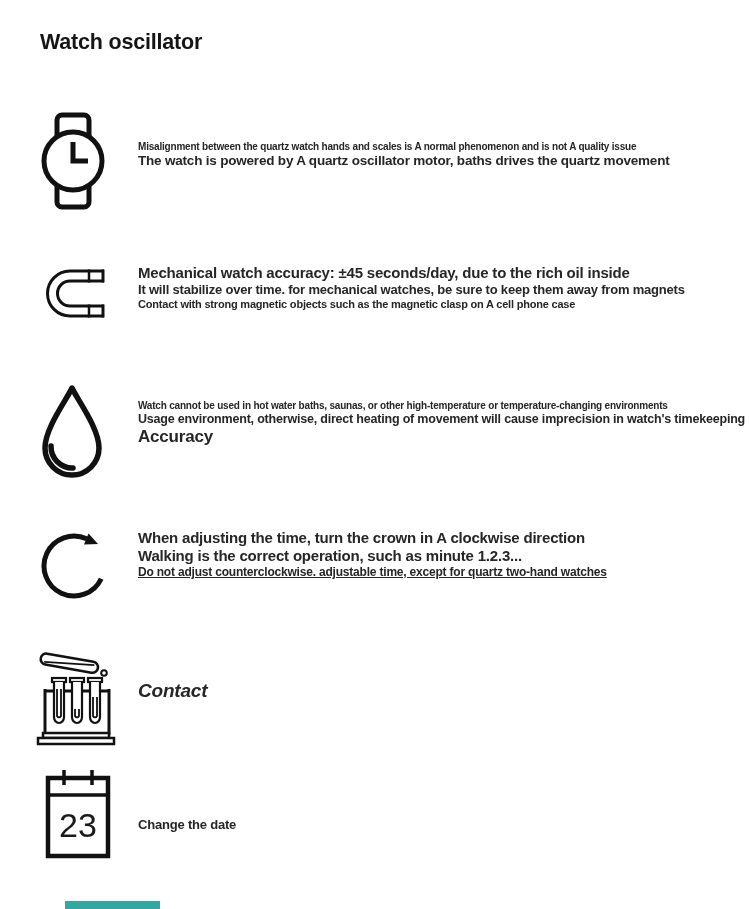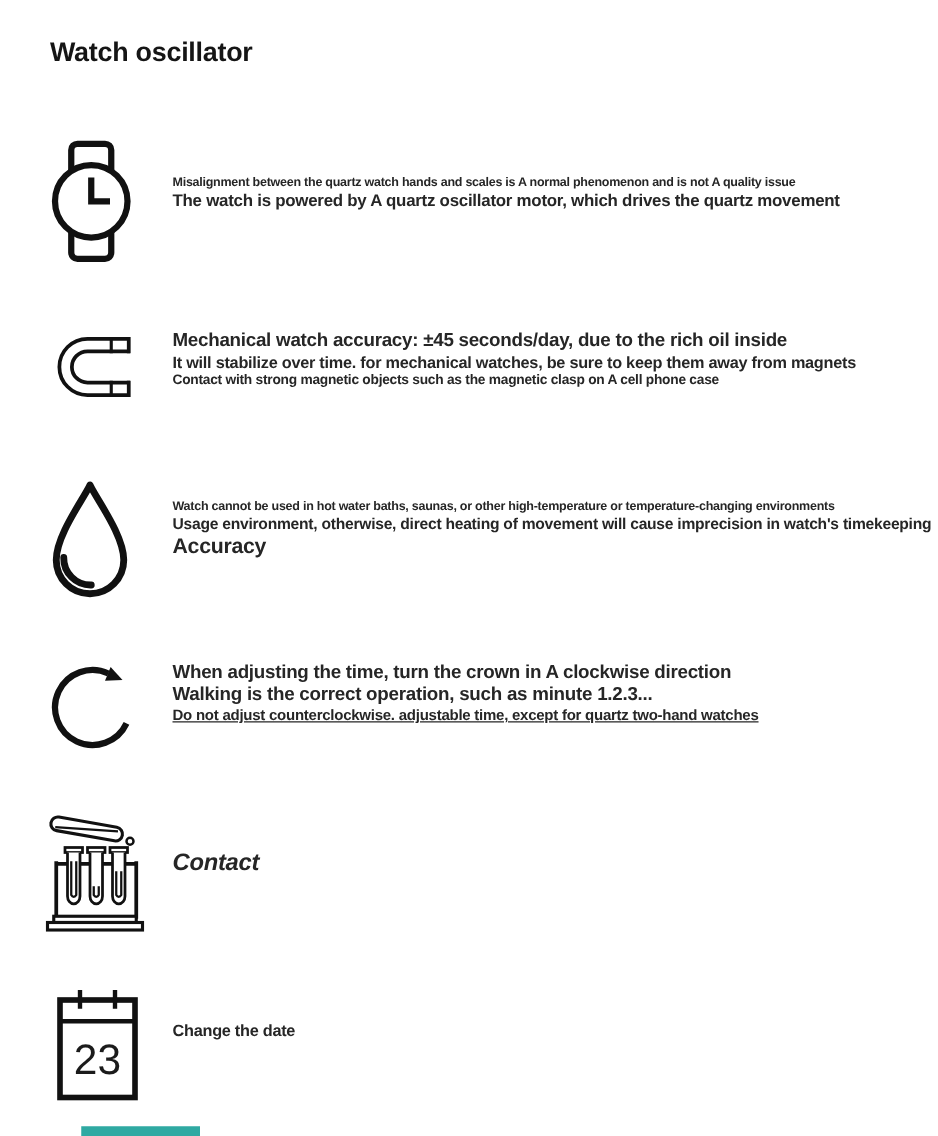--- a/index.html
+++ b/index.html
@@ -61,21 +61,21 @@
   <span class="abs icon-box" style="left:40px;top:112px;width:66px;height:98px;">
     <svg viewBox="0 0 66 98" xmlns="http://www.w3.org/2000/svg">
       <rect x="17" y="3" width="32" height="28" rx="5" fill="none" stroke="#111" stroke-width="5"></rect>
       <rect x="17" y="67" width="32" height="28" rx="5" fill="none" stroke="#111" stroke-width="5"></rect>
       <circle cx="33" cy="49" r="29" fill="#fff" stroke="#111" stroke-width="5"></circle>
       <path d="M33 30 V49 H48" fill="none" stroke="#111" stroke-width="5"></path>
     </svg>
   </span>
   <div class="abs lines" style="left:138px;top:141px;">
     <p class="s1l1">Misalignment between the quartz watch hands and scales is A normal phenomenon and is not A quality issue</p>
-    <p class="s1l2">The watch is powered by A quartz oscillator motor, which drives the quartz movement</p>
+    <p class="s1l2">The watch is powered by A quartz oscillator motor, baths drives the quartz movement</p>
   </div>
 </div>
 
 <div>
   <span class="abs icon-box" style="left:40px;top:266px;width:66px;height:56px;">
     <svg viewBox="0 0 66 56" xmlns="http://www.w3.org/2000/svg">
       <path d="M64 10 H30 A17.5 17.5 0 0 0 30 45 H64" fill="none" stroke="#111" stroke-width="13"></path>
       <path d="M64 10 H30 A17.5 17.5 0 0 0 30 45 H64" fill="none" stroke="#fff" stroke-width="7"></path>
       <line x1="63" y1="3.5" x2="63" y2="16.5" stroke="#111" stroke-width="3"></line>
       <line x1="63" y1="38.5" x2="63" y2="51.5" stroke="#111" stroke-width="3"></line>
@@ -146,21 +146,21 @@
       </g>
       <circle cx="69" cy="28" r="2.8" fill="none" stroke="#111" stroke-width="2"></circle>
     </svg>
   </span>
   <div class="abs lines" style="left:138px;top:680px;">
     <p class="s5l2">Contact</p>
   </div>
 </div>
 
 <div>
-  <span class="abs icon-box" style="left:40px;top:790px;width:76px;height:92px;">
+  <span class="abs icon-box" style="left:40px;top:768px;width:76px;height:92px;">
     <svg viewBox="0 0 66 92" xmlns="http://www.w3.org/2000/svg">
       <rect x="3" y="10" width="60" height="78" fill="#fff" stroke="#111" stroke-width="4.5"></rect>
       <line x1="19" y1="2" x2="19" y2="17" stroke="#111" stroke-width="3.5"></line>
       <line x1="47" y1="2" x2="47" y2="17" stroke="#111" stroke-width="3.5"></line>
       <line x1="3" y1="27" x2="63" y2="27" stroke="#111" stroke-width="3.5"></line>
       <text x="33" y="69" text-anchor="middle" class="cal-day">23</text>
     </svg>
   </span>
   <div class="abs lines" style="left:138px;top:817px;">
     <p class="s6l2">Change the date</p>

